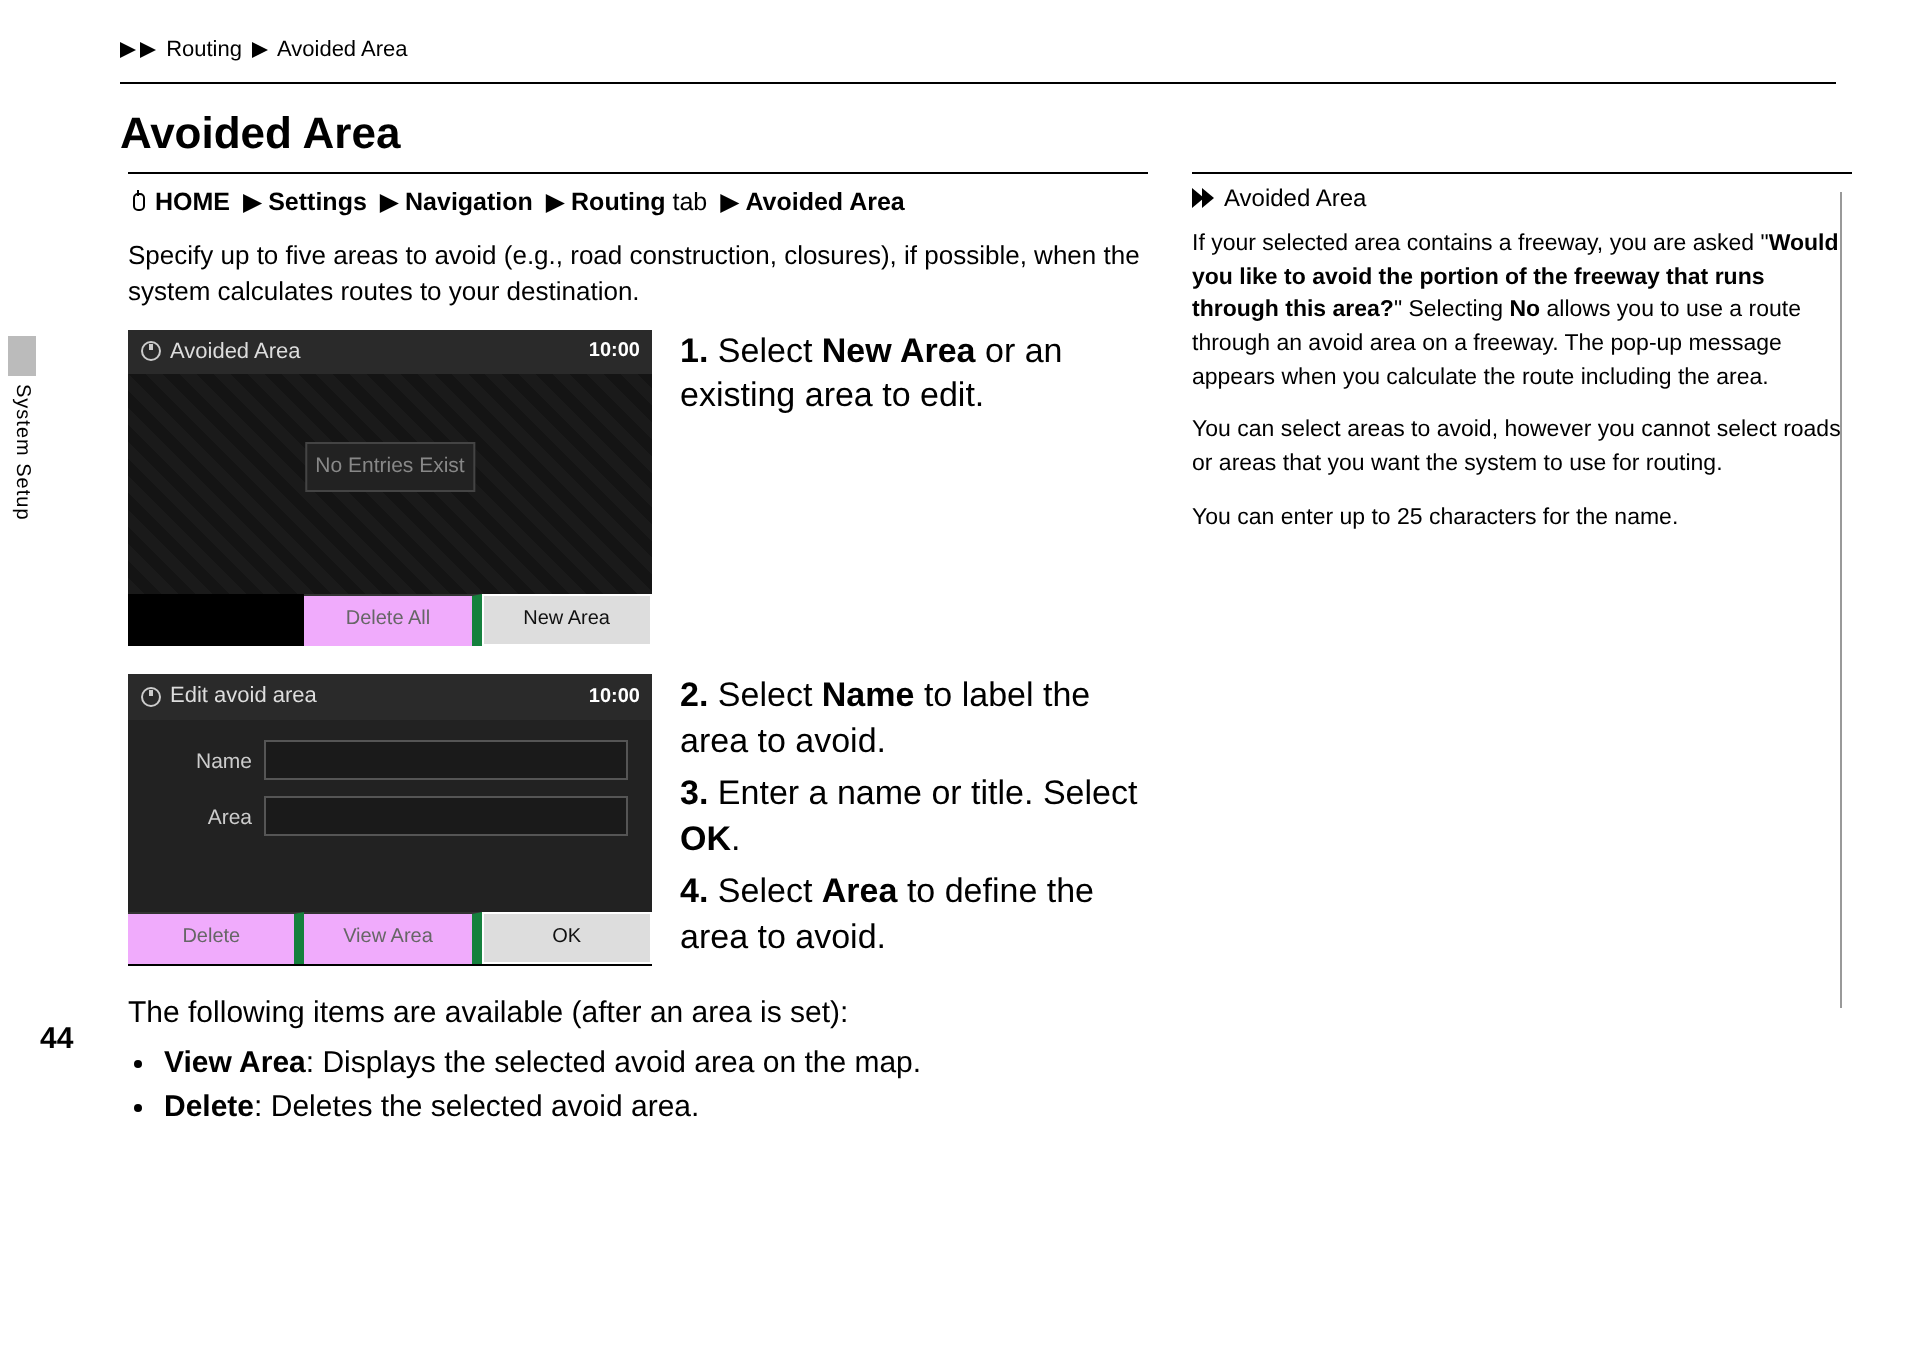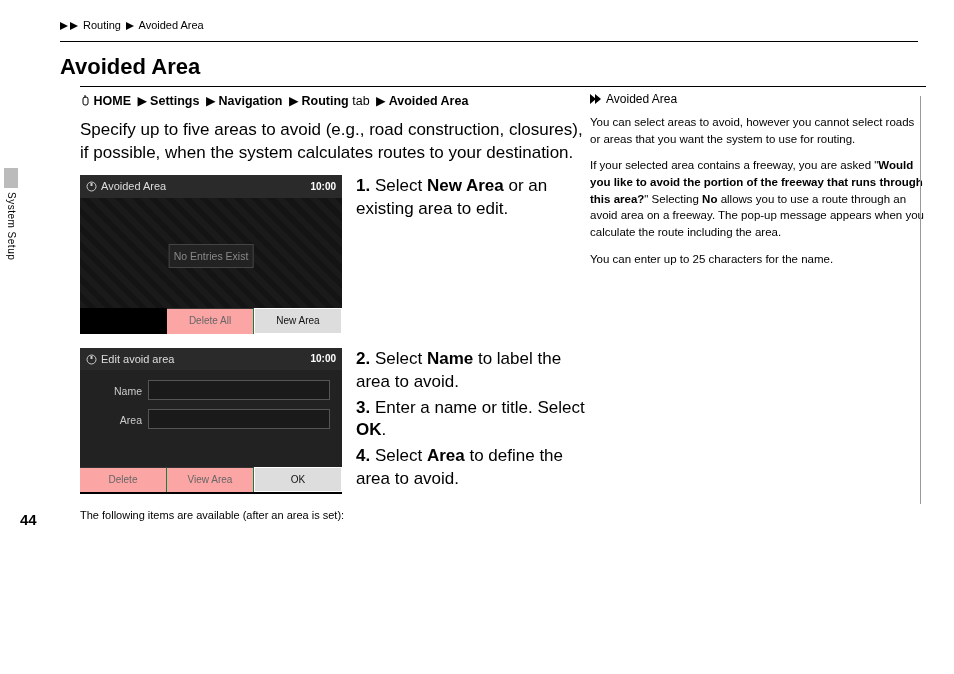--- a/index.html
+++ b/index.html
@@ -2,45 +2,45 @@
 <html><head>
 <meta charset="utf-8">
 <style>
   * { box-sizing: border-box; margin: 0; padding: 0; }
   html, body { width: 954px; height: 674px; background: #fff; font-family: "Helvetica Neue", Arial, sans-serif; color: #000; font-size: 13px; line-height: 1.35; }
   .page { position: relative; width: 954px; height: 544px; padding: 18px 28px 18px 20px; }
   .crumbs { font-size: 11px; margin-left: 40px; margin-bottom: 8px; }
   .crumbs svg { vertical-align: -1px; margin-right: 2px; }
   .hr-top { border: none; border-top: 1px solid #000; margin-left: 40px; margin-right: 8px; }
   .title { font-size: 22px; font-weight: 700; margin: 10px 0 4px 40px; }
-  .cols { display: flex; margin-left: 60px; }
+  .cols { display: flex; gap: 22px; margin-left: 44px; }
   .left { width: 510px; border-top: 1px solid #000; padding-top: 6px; }
   .right { flex: 1; border-top: 1px solid #000; padding-top: 4px; font-size: 11.5px; line-height: 1.45; }
   .navline { font-size: 12.5px; margin-bottom: 10px; }
   .navline b { font-weight: 700; }
   .navline .arr { margin: 0 3px; }
-  .intro { font-size: 17px; margin-bottom: 10px; }
+  .intro { font-size: 13px; margin-bottom: 10px; }
   .block { display: flex; gap: 14px; margin-bottom: 14px; }
   .screen { width: 262px; background: #000; color: #ddd; font-size: 11px; }
   .s-head { display: flex; align-items: center; justify-content: space-between; padding: 4px 6px; background:#2a2a2a; }
   .s-title { display: flex; align-items: center; gap: 4px; }
   .s-time { font-weight: 700; font-size: 10px; color:#fff; }
   .s-body1 { height: 110px; background: repeating-linear-gradient(45deg,#1a1a1a,#1a1a1a 6px,#141414 6px,#141414 12px); position: relative; }
-  .noent { position: absolute; left: 50%; top: 46px; transform: translateX(-50%); border:1px solid #444; padding:4px 4px; color:#888; font-size:10.5px; background:#222; }
+  .noent { position: absolute; left: 50%; top: 34px; transform: translateX(-50%); border:1px solid #444; padding:4px 4px; color:#888; font-size:10.5px; background:#222; }
   .s-foot { display:flex; }
-  .s-btn { flex:1; text-align:center; padding:5px 0; font-size:10px; border-top:1px solid #333; background:#fca5a5; color:#666; border-right:1px solid #15803d;}
+  .s-btn { flex:1; text-align:center; padding:5px 0; font-size:10px; border-top:1px solid #333; background:#f0abfc; color:#666; border-right:5px solid #15803d;}
   .s-btn.primary { background:#ddd; color:#111; border:1px solid #fff; }
   .s-body2 { padding: 10px 8px 6px; background:#222; }
   .row { display:flex; margin-bottom:6px; }
   .row .lbl { width:60px; text-align:right; padding:4px 6px; color:#ccc; font-size:10.5px;}
   .row .field { flex:1; border:1px solid #555; height:20px; background:#1a1a1a; margin-right:4px;}
   .steps { flex:1; font-size:17px; }
   .steps .step { margin-bottom:3px; }
   .steps .step b.num { font-weight:700; }
-  .after { font-size:11px; margin-top:4px;}
+  .after { font-size:15px; margin-top:4px;}
   .after ul { list-style: disc; margin-left: 18px; margin-top:4px;}
   .after li { margin-bottom:2px;}
   .right .rhead { font-size:12px; margin-bottom:6px; display:flex; align-items:center; gap:4px;}
   .right p { margin-bottom:10px; }
   .sidebar { position:absolute; left:4px; top:168px; width:18px; height:110px; }
   .sidebar .block-tab{ position:absolute; left:0; top:0; width:14px; height:20px; background:#bbb;}
   .sidebar .txt{ position:absolute; left:0px; top:24px; writing-mode: vertical-rl; font-size:10px; letter-spacing:0.5px;}
   .pagenum { position:absolute; left:20px; bottom:14px; font-weight:700; font-size:15px;}
   .right-border { position:absolute; right:33px; top:96px; bottom:40px; border-right:1px solid #999;}
 </style>
@@ -136,33 +136,37 @@
         </div>
         <div class="steps">
           <div class="step"><b class="num">2.</b> <span>Select </span><b>Name</b><span> to label the area to avoid.</span></div>
           <div class="step"><b class="num">3.</b> <span>Enter a name or title. Select </span><b>OK</b><span>.</span></div>
           <div class="step"><b class="num">4.</b> <span>Select </span><b>Area</b><span> to define the area to avoid.</span></div>
         </div>
       </div>
 
       <div class="after">
         <div>The following items are available (after an area is set):</div>
+        <ul>
+          <li><b>View Area</b><span>: Displays the selected avoid area on the map.</span></li>
+          <li><b>Delete</b><span>: Deletes the selected avoid area.</span></li>
+        </ul>
       </div>
     </div>
 
     <div class="right">
       <div class="rhead">
         <svg width="12" height="10">
             <polygon points="0,0 6,5 0,10" fill="#000"></polygon>
             <polygon points="5,0 11,5 5,10" fill="#000"></polygon>
           </svg>
         <span>Avoided Area</span>
       </div>
+      <p><span>If your selected area contains a freeway, you are asked "</span><b>Would you like to avoid the portion of the freeway that runs through this area?</b><span>" Selecting </span><b>No</b><span> allows you to use a route through an avoid area on a freeway. The pop-up message appears when you calculate the route including the area.</span></p>
       <p>You can select areas to avoid, however you cannot select roads or areas that you want the system to use for routing.</p>
-      <p><span>If your selected area contains a freeway, you are asked "</span><b>Would you like to avoid the portion of the freeway that runs through this area?</b><span>" Selecting </span><b>No</b><span> allows you to use a route through an avoid area on a freeway. The pop-up message appears when you calculate the route including the area.</span></p>
       <p>You can enter up to 25 characters for the name.</p>
     </div>
   </div>
 
   <div class="sidebar">
     <div class="block-tab"></div>
     <div class="txt">System Setup</div>
   </div>
 
   <div class="pagenum">44</div>

